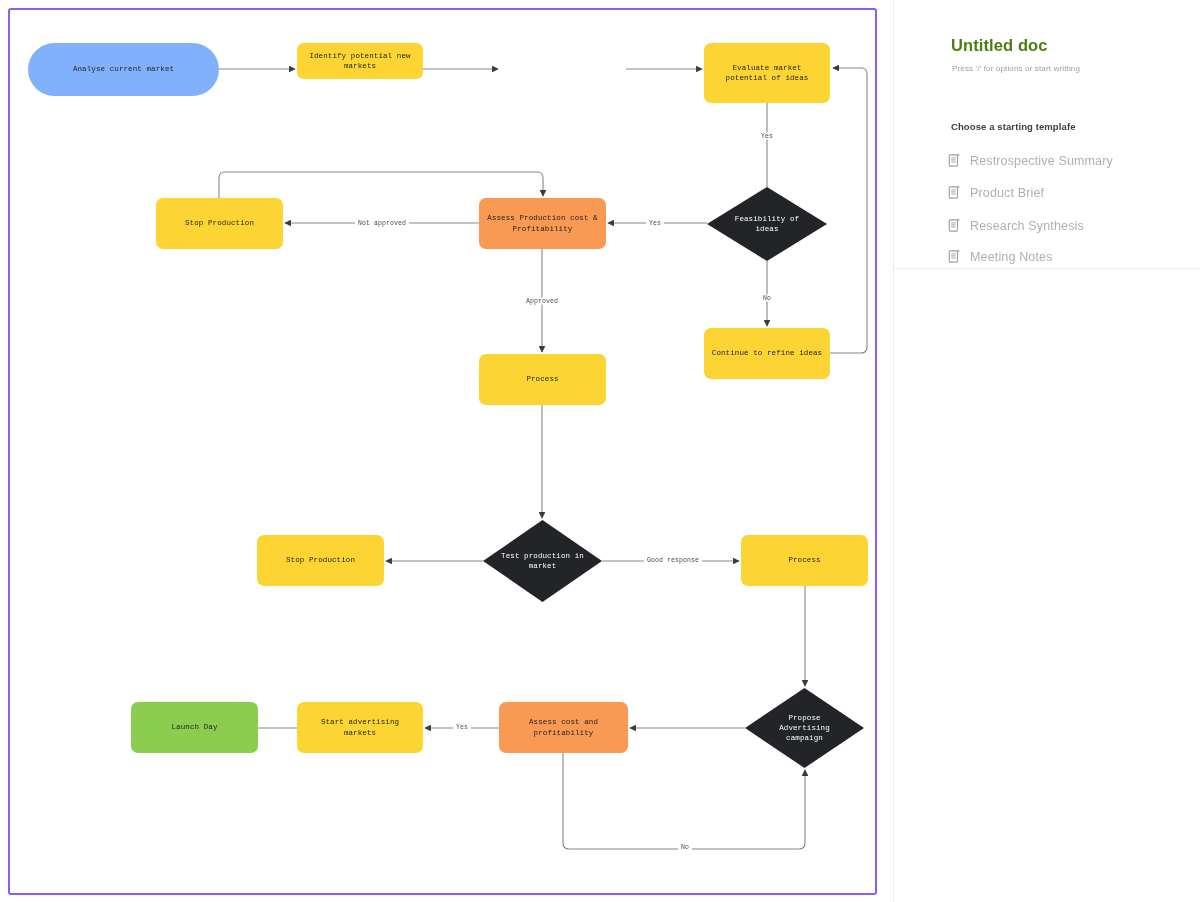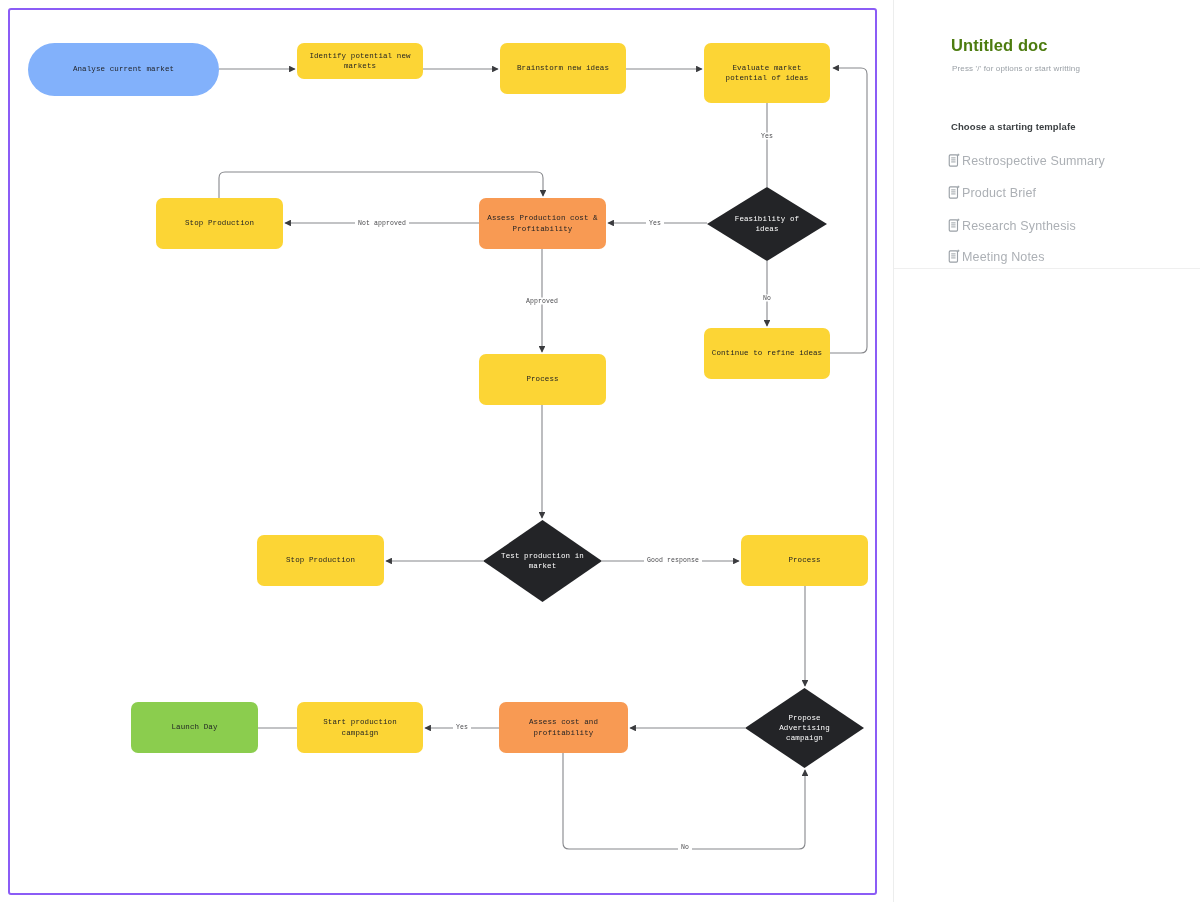--- a/index.html
+++ b/index.html
@@ -73,21 +73,21 @@
   #doc-hint {
     position: absolute; left: 58px; top: 64px;
     font-size: 8px; color: #9aa0a6; letter-spacing: .15px;
   }
   #tpl-heading {
     position: absolute; left: 57px; top: 121px;
     font-size: 9.5px; font-weight: bold; color: #3c4043; letter-spacing: .1px;
   }
   .tpl-item {
     position: absolute; left: 53px;
-    display: flex; align-items: center; gap: 0;
+    display: flex; align-items: center; gap: 8px;
     cursor: pointer;
   }
   .tpl-item .tpl-label { font-size: 12.5px; color: #acb0b5; letter-spacing: .15px; }
   .tpl-icon { width: 15px; height: 15px; display:block; flex: 0 0 15px; }
 </style>
 </head>
 <body>
 
 <div id="app">
 
@@ -136,23 +136,20 @@
 
           <path d="M 553 743 L 553 833 Q 553 839 559 839 L 789 839 Q 795 839 795 833 L 795 760"></path>
         </g>
       </svg>
     <div class="node pill" style="left: 18px; top: 33px; width: 191px; height: 53px; background: rgb(130, 177, 251);">
           <span>Analyse current market</span>
         </div>
         <div class="node rect" style="left: 287px; top: 33px; width: 126px; height: 36px; background: rgb(252, 213, 53);">
           <span>Identify potential new markets</span>
         </div>
-        <div class="node rect" style="left: 490px; top: 33px; width: 126px; height: 51px; background: rgb(252, 213, 53);">
-          <span>Brainstorm new ideas</span>
-        </div>
         <div class="node rect" style="left: 694px; top: 33px; width: 126px; height: 60px; background: rgb(252, 213, 53);">
           <span>Evaluate market potential of ideas</span>
         </div>
         <div class="node diamond" style="left: 697px; top: 177px; width: 120px; height: 74px;">
           <svg class="dshape" viewBox="0 0 100 100" preserveAspectRatio="none">
             <path d="M50 0 L100 50 L50 100 L0 50 Z" fill="#232427"></path>
           </svg>
           <div class="dlabel">Feasibility of ideas</div>
         </div>
         <div class="node rect" style="left: 694px; top: 318px; width: 126px; height: 51px; background: rgb(252, 213, 53);">
@@ -182,21 +179,21 @@
         <div class="node diamond" style="left: 735px; top: 678px; width: 119px; height: 80px;">
           <svg class="dshape" viewBox="0 0 100 100" preserveAspectRatio="none">
             <path d="M50 0 L100 50 L50 100 L0 50 Z" fill="#232427"></path>
           </svg>
           <div class="dlabel">Propose Advertising campaign</div>
         </div>
         <div class="node rect" style="left: 489px; top: 692px; width: 129px; height: 51px; background: rgb(248, 154, 83);">
           <span>Assess cost and profitability</span>
         </div>
         <div class="node rect" style="left: 287px; top: 692px; width: 126px; height: 51px; background: rgb(252, 213, 53);">
-          <span>Start production campaign</span>
+          <span>Start advertising markets</span>
         </div>
         <div class="node rect" style="left: 83px; top: 692px; width: 127px; height: 51px; background: rgb(139, 205, 78); margin-left: 38px;">
           <span>Launch Day</span>
         </div>
         <div class="elabel" style="left: 757px; top: 126px;">Yes</div>
         <div class="elabel" style="left: 645px; top: 213px;">Yes</div>
         <div class="elabel" style="left: 757px; top: 288px;">No</div>
         <div class="elabel" style="left: 372px; top: 213px;">Not approved</div>
         <div class="elabel" style="left: 532px; top: 291px;">Approved</div>
         <div class="elabel" style="left: 663px; top: 550px;">Good response</div>

